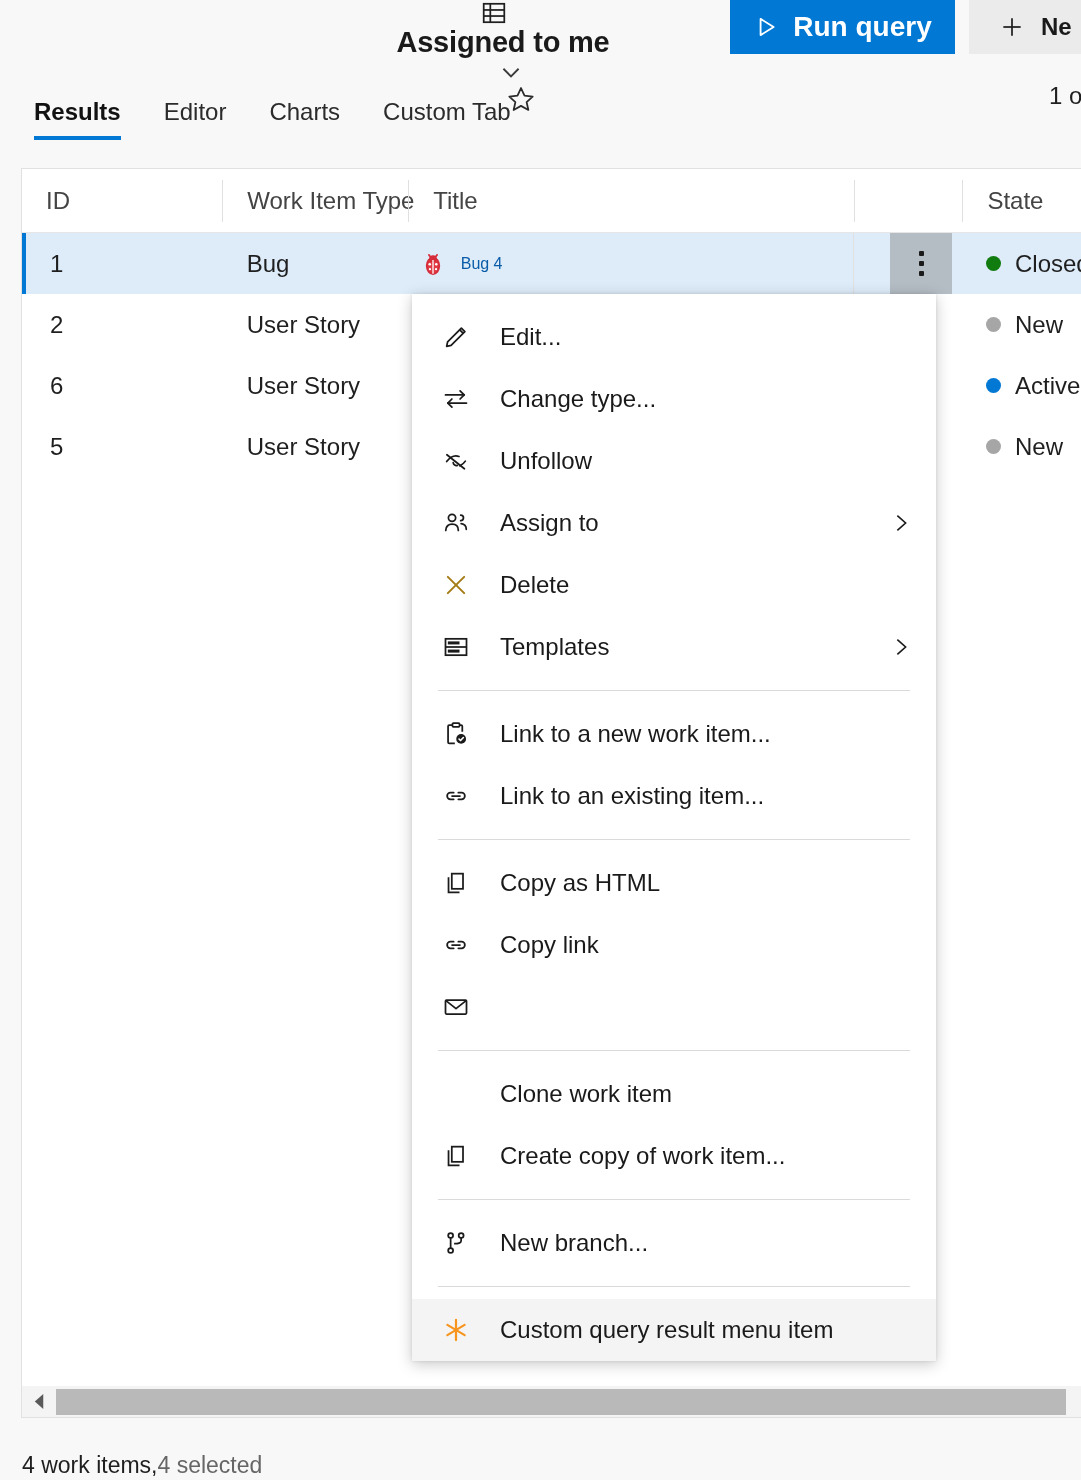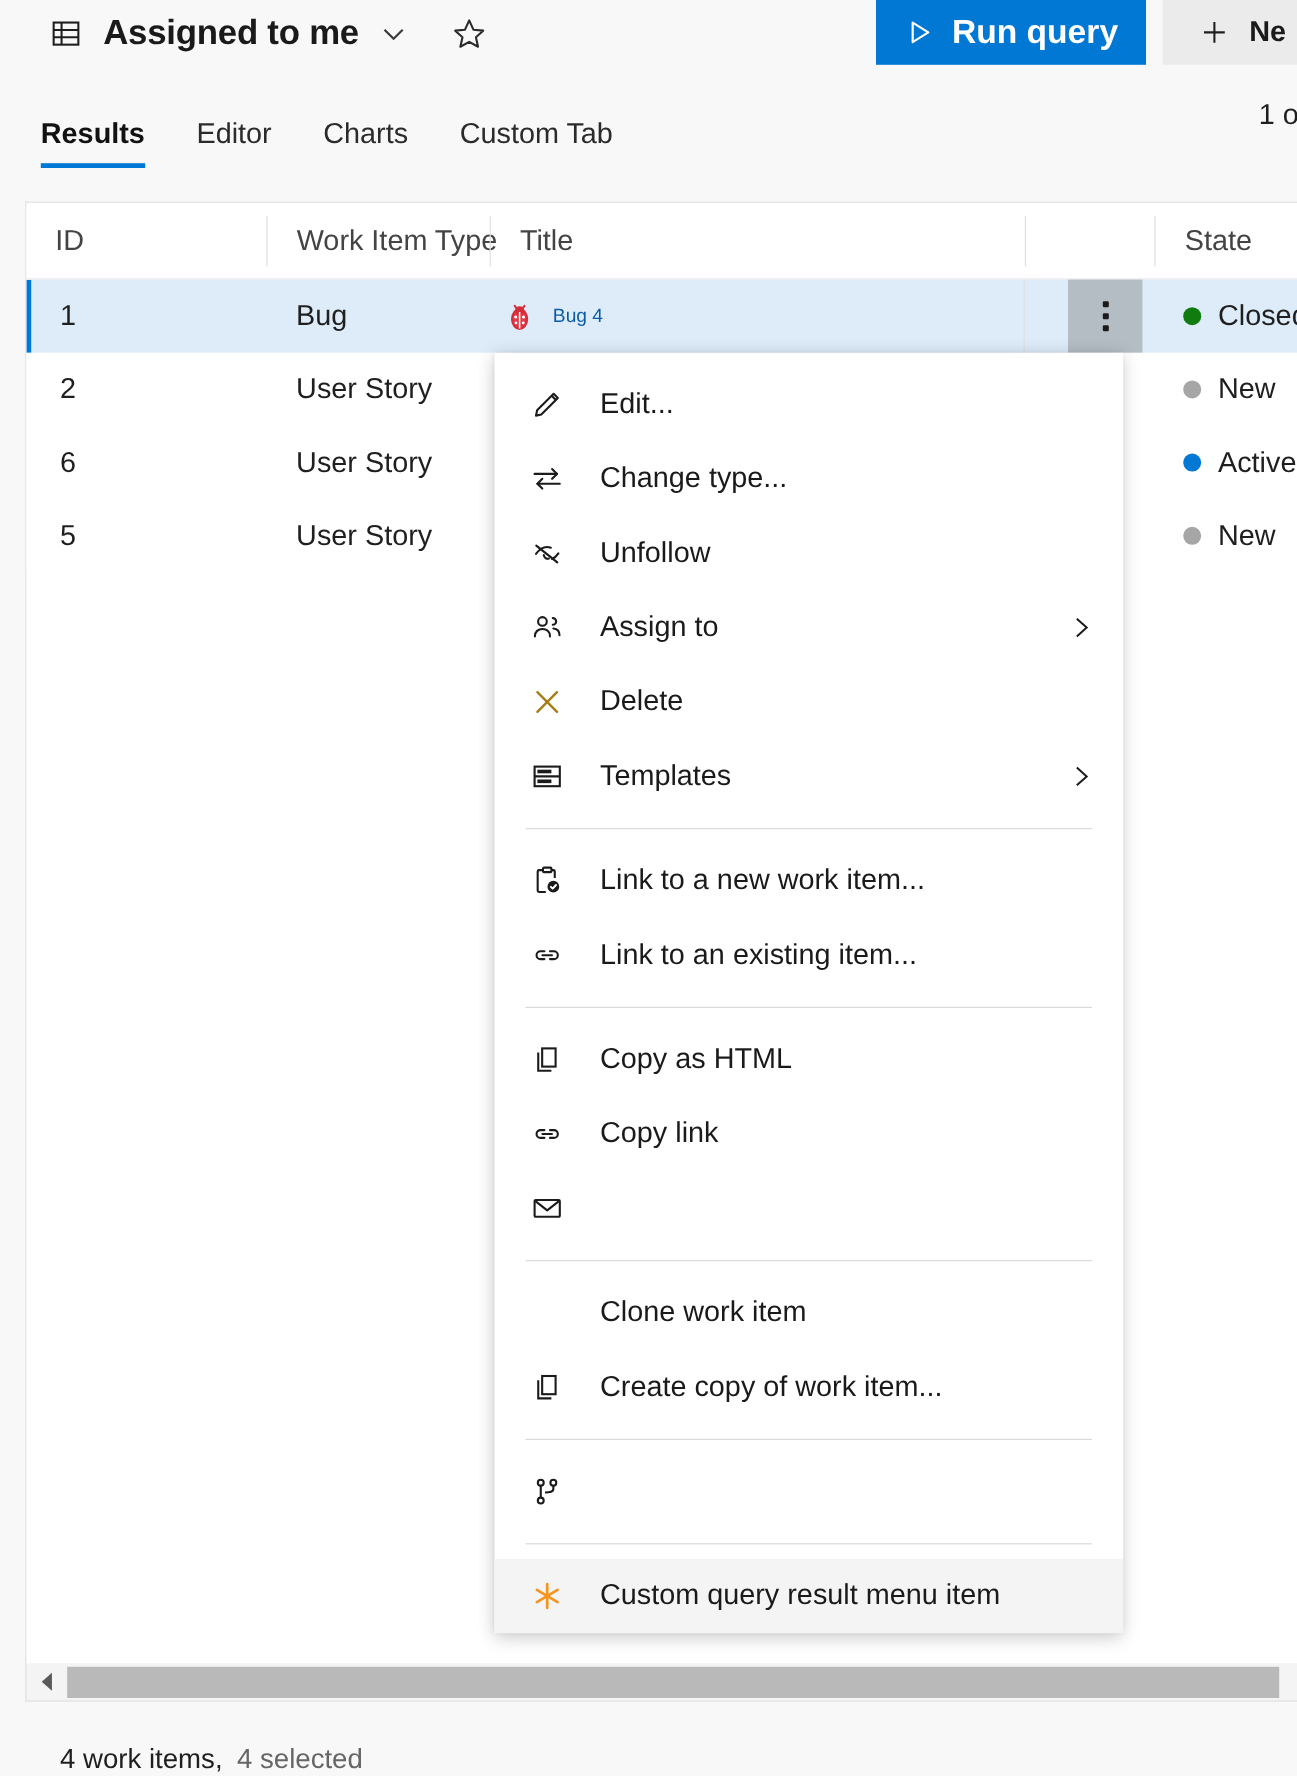--- a/index.html
+++ b/index.html
@@ -20,20 +20,21 @@
 
   
   .header {
     position: absolute;
     top: 0; left: 0;
     width: 964px;
     height: 56px;
     display: flex;
     align-items: center;
     padding-left: 42px;
+    flex-direction: column;
   }
 
   .query-icon {
     width: 26px; height: 26px;
     flex: 0 0 26px;
     margin-right: 18px;
     color: #1f1f1f;
   }
 
   .query-title {
@@ -255,23 +256,22 @@
     background: #b9b9b9;
     cursor: pointer;
   }
 
   
   .status-bar {
     position: absolute;
     left: 22px; top: 1452px;
     display: flex;
     align-items: baseline;
-    gap: 12px;
+    gap: 0;
     font-size: 23px;
-    margin-left: 28px;
   }
   .status-primary { color: #1f1f1f; }
   .status-secondary { color: #666666; }
 
   
   .ctx-menu {
     position: absolute;
     left: 412px; top: 294px;
     width: 524px;
     background: #ffffff;
@@ -631,20 +631,21 @@
   <div class="ctx-item">
     <span class="ctx-icon">
       <svg viewBox="0 0 24 24" fill="none" stroke="currentColor" stroke-width="1.5">
         <circle cx="7.4" cy="5.6" r="2.1"></circle>
         <circle cx="16.4" cy="5.6" r="2.1"></circle>
         <circle cx="7.4" cy="18.4" r="2.1"></circle>
         <line x1="7.4" y1="7.7" x2="7.4" y2="16.3"></line>
         <path d="M16.4 7.7 V10 C16.4 12.6 13.2 12.6 10.4 12.6"></path>
       </svg>
     </span>
+    <span class="ctx-label">New branch...</span>
   </div>
 
   <div class="ctx-sep"></div>
 
   <div class="ctx-item highlight">
     <span class="ctx-icon orange">
       <svg viewBox="0 0 24 24" fill="none" stroke="currentColor" stroke-width="1.9" stroke-linecap="round">
         <line x1="12" y1="3.4" x2="12" y2="20.6"></line>
         <line x1="4.6" y1="7.6" x2="19.4" y2="16.4"></line>
         <line x1="19.4" y1="7.6" x2="4.6" y2="16.4"></line>

